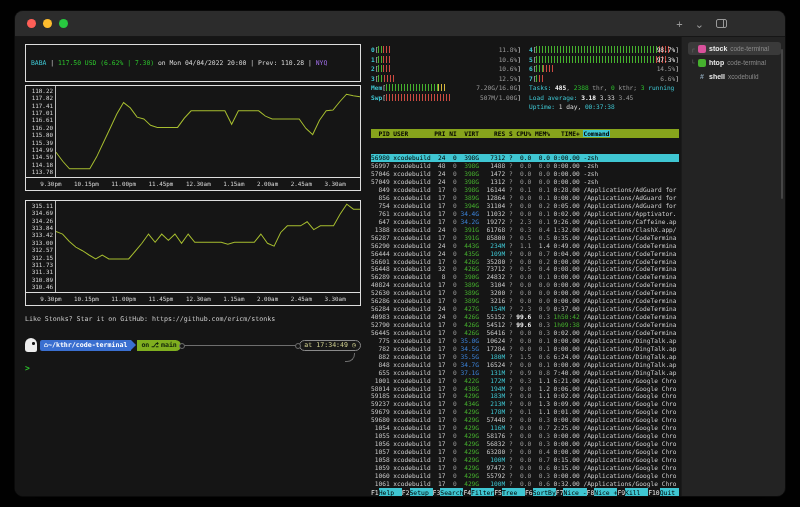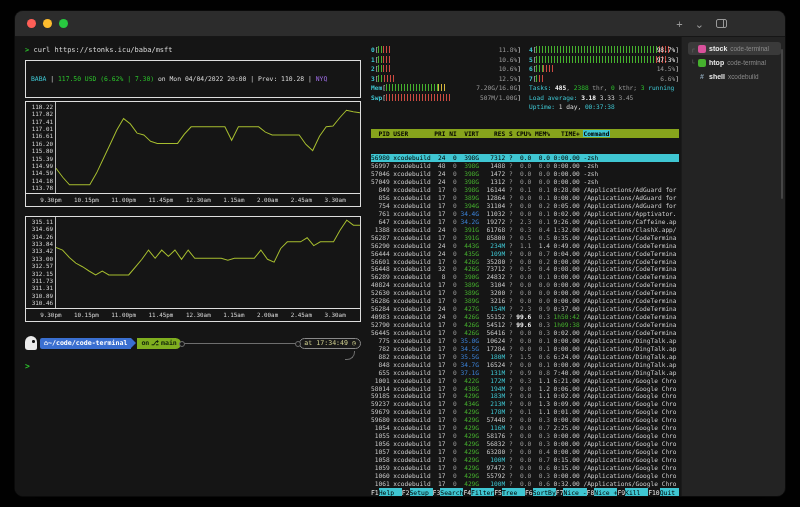--- a/index.html
+++ b/index.html
@@ -106,21 +106,20 @@
     <div class="tb-icons">
       <span class="tb-ic">+</span>
       <span class="tb-ic">⌄</span>
       <span class="split-ic"></span>
     </div>
   </div>
 
   <div class="content">
 
     <div class="pane-left">
-      <div class="cmdline"><span class="p-green">&gt;</span> <span>curl https://stonks.icu/baba/msft</span></div>
 
       <div class="chart">
         <div class="chart-header"><span class="c-cyan">BABA</span><span class="c-white"> | </span><span class="c-green">117.50 USD (6.62% | 7.30)</span><span class="c-white"> on Mon 04/04/2022 20:00</span><span class="c-white"> | </span><span class="c-white">Prev: 110.28</span><span class="c-white"> | </span><span class="c-purple">NYQ</span></div>
         <div class="chart-body">
           <div class="plot-row">
             <div class="ylabels">
                 <div>118.22</div>
                 <div>117.82</div>
                 <div>117.41</div>
                 <div>117.01</div>
@@ -179,24 +178,25 @@
               <span>11.45pm</span>
               <span>12.30am</span>
               <span>1.15am</span>
               <span>2.00am</span>
               <span>2.45am</span>
               <span>3.30am</span>
             </div>
         </div>
       </div>
 
+      <div class="footer-text">Like Stonks? Star it on GitHub: https://github.com/ericm/stonks</div>
 
       <div class="promptbar">
         <div class="mascot"></div>
-        <div class="pill pill-path"><span>⌂</span> <span>~/code/code-terminal</span></div>
+        <div class="pill pill-path"><span>⌂</span> <span>~/kthr/code-terminal</span></div>
         <div class="arr-blue"></div>
         <div class="pill pill-git"><span>on</span><span class="git-ic">⎇</span><span>main</span></div>
         <div class="conn"></div>
         <div class="pill pill-time"><span>at 17:34:49</span>&nbsp;<span>◷</span></div>
       </div>
       <div class="hook"></div>
       <div class="cursorline p-green">&gt;</div>
     </div>
 
     <div class="pane-htop">

